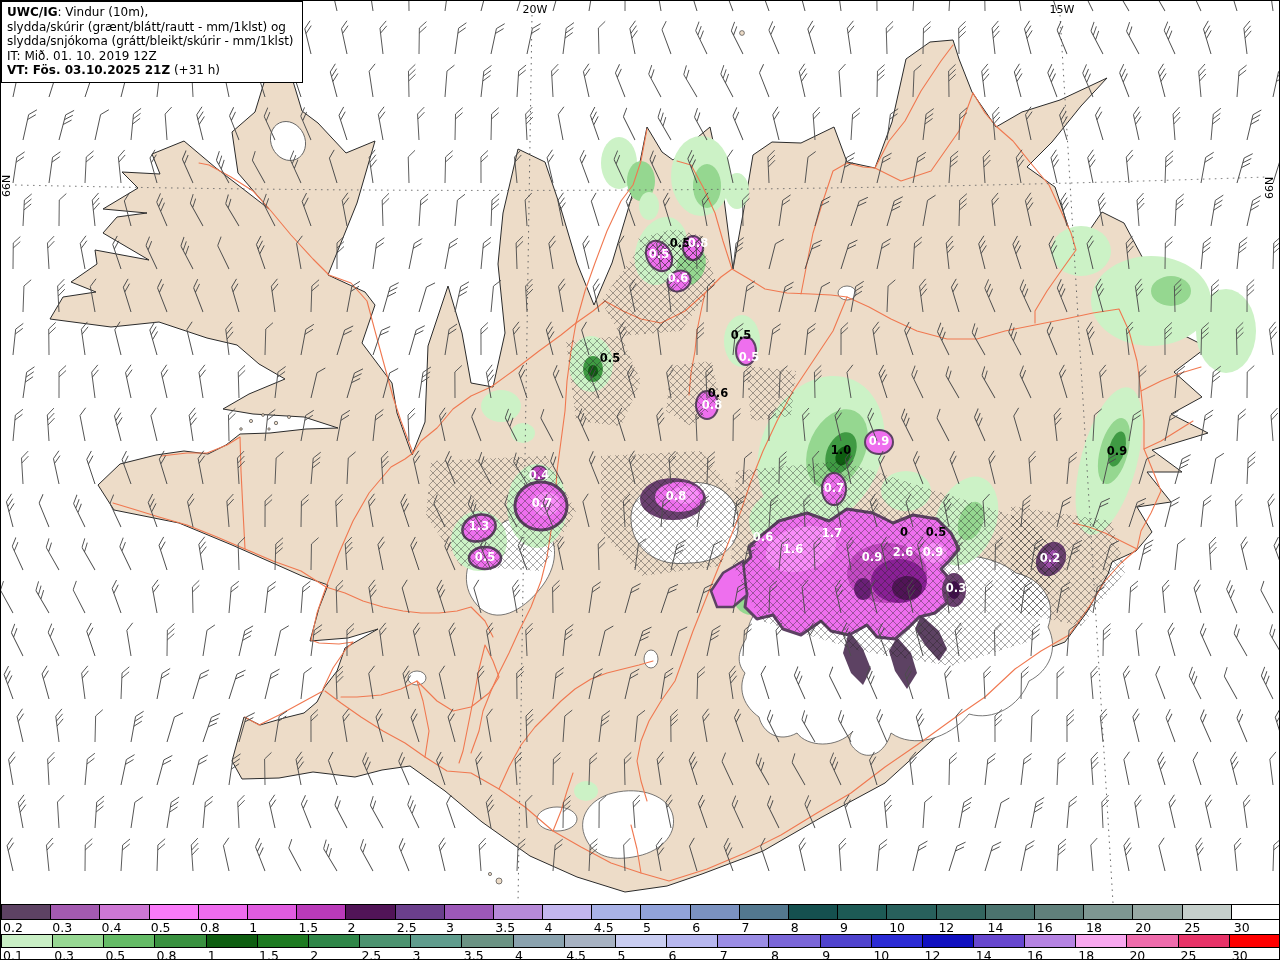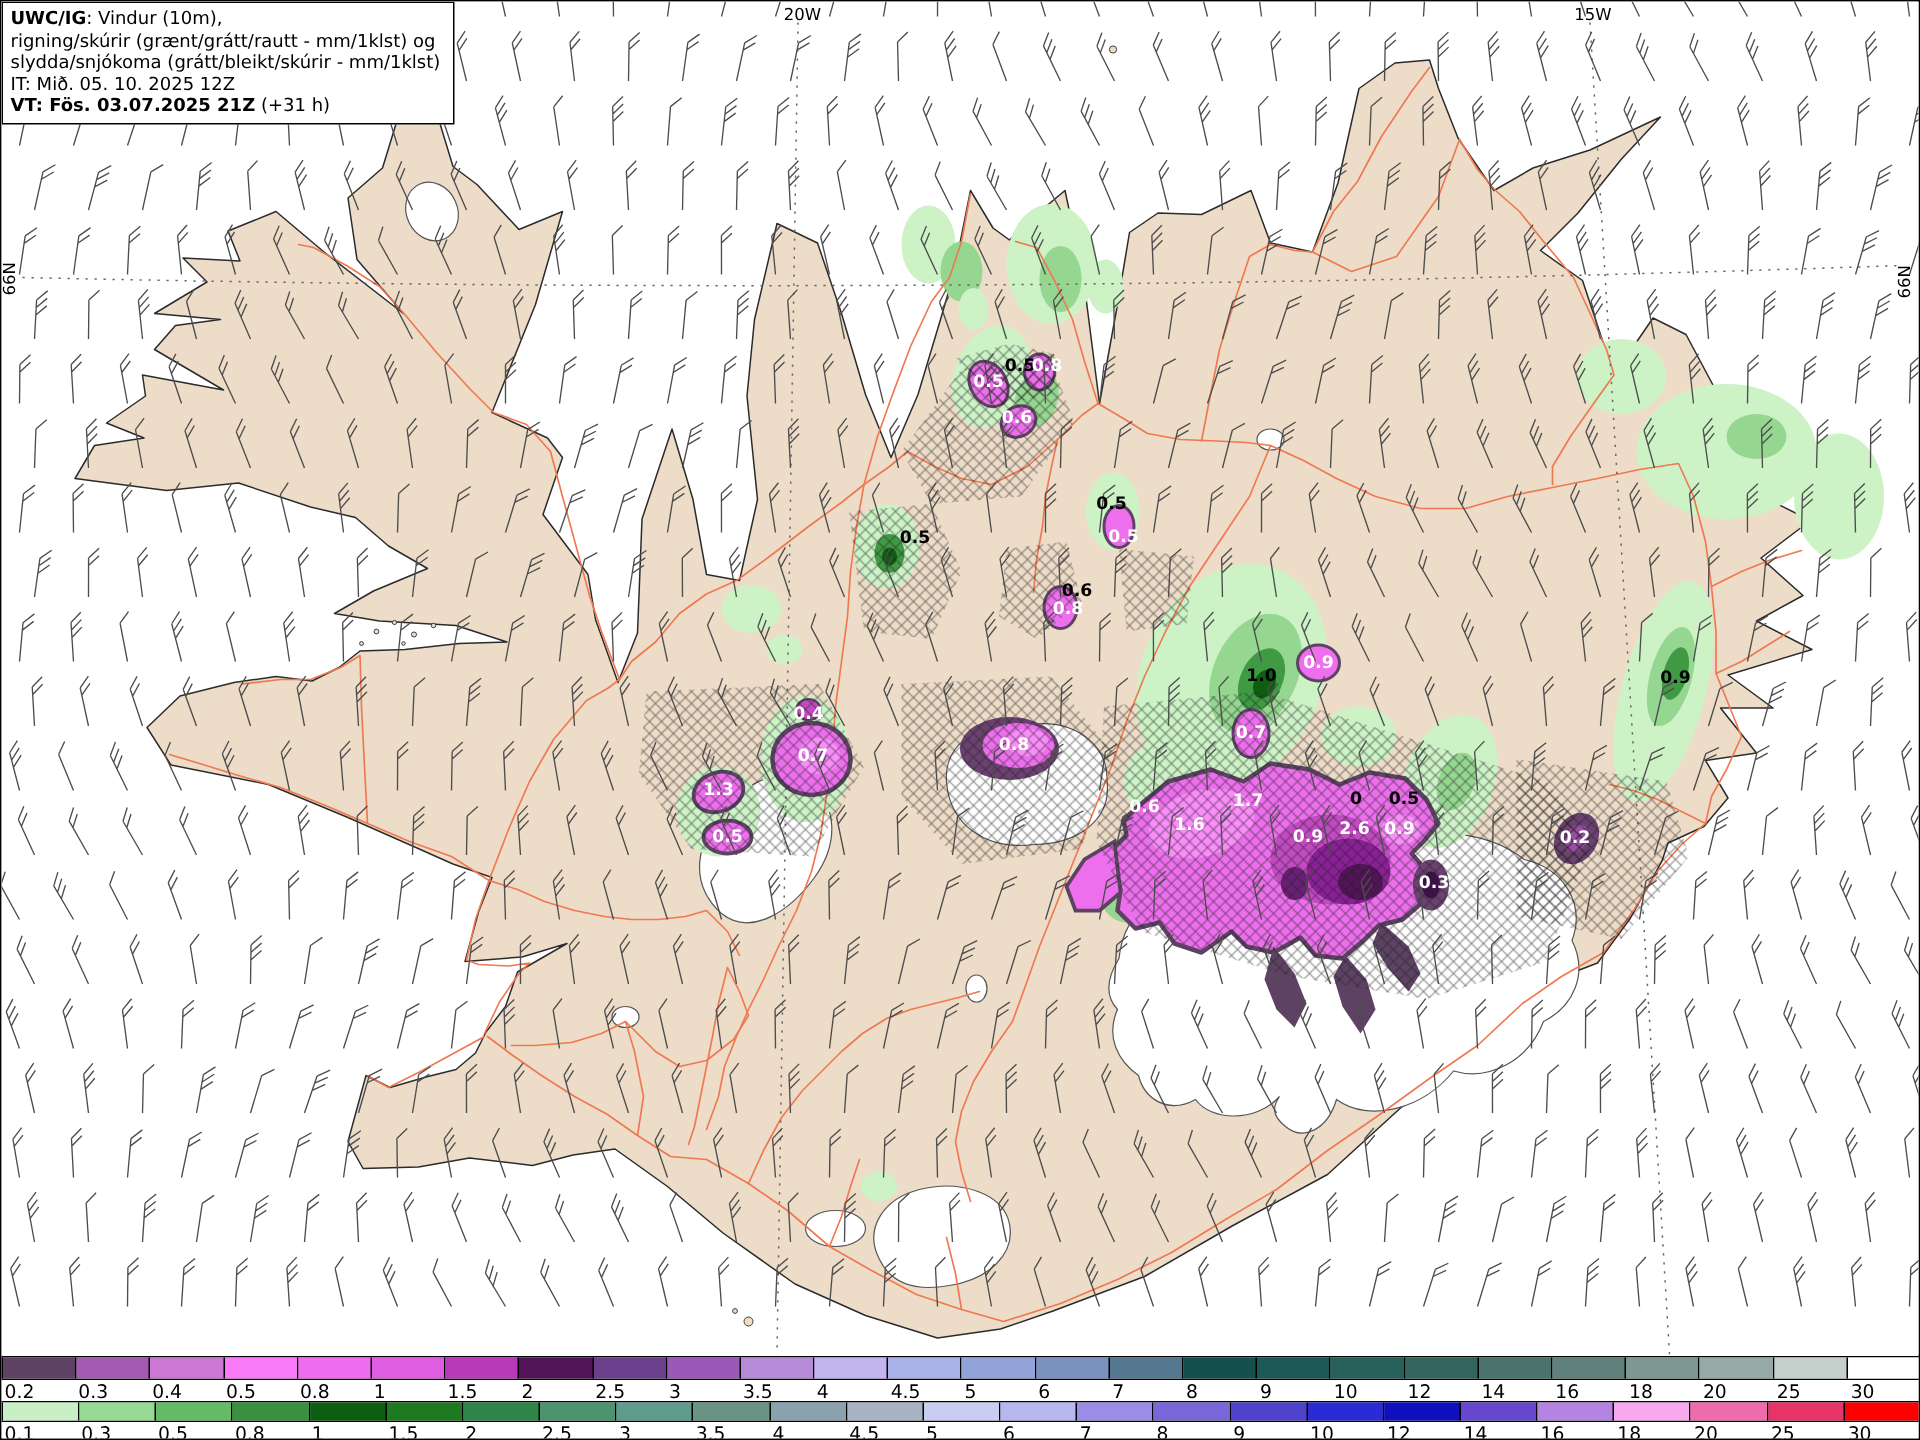--- a/index.html
+++ b/index.html
@@ -948,24 +948,24 @@
       <g id="grat-labels">
           <text x="534" y="12" text-anchor="middle" fill="#000" font-size="11">20W</text>
           <text x="1061" y="12" text-anchor="middle" fill="#000" font-size="11">15W</text>
           <text transform="translate(9,196) rotate(-90)" fill="#000" font-size="11">66N</text>
           <text transform="translate(1272,198) rotate(-90)" fill="#000" font-size="11">66N</text>
         </g>
     </svg>
 
     <div class="legend">
       <div><b>UWC/IG</b><span>: Vindur (10m),</span></div>
-      <div>rigning/skúrir (grænt/grátt/rautt - mm/1klst) og</div>
+      <div>slydda/skúrir (grænt/blátt/rautt - mm/1klst) og</div>
       <div>slydda/snjókoma (grátt/bleikt/skúrir - mm/1klst)</div>
-      <div>IT: Mið. 05. 10. 2025 12Z</div>
-      <div><b>VT: Fös. 03.07.2025 21Z</b><span> (+31 h)</span></div>
+      <div>IT: Mið. 01. 10. 2019 12Z</div>
+      <div><b>VT: Fös. 03.10.2025 21Z</b><span> (+31 h)</span></div>
     </div>
   </div>
 
   <div id="bar-top" class="cbar">
       <div class="seg" style="background: rgb(93, 66, 99);"></div>
       <div class="seg" style="background: rgb(163, 90, 176);"></div>
       <div class="seg" style="background: rgb(205, 119, 212);"></div>
       <div class="seg" style="background: rgb(249, 123, 249);"></div>
       <div class="seg" style="background: rgb(239, 108, 239);"></div>
       <div class="seg" style="background: rgb(224, 92, 224);"></div>

